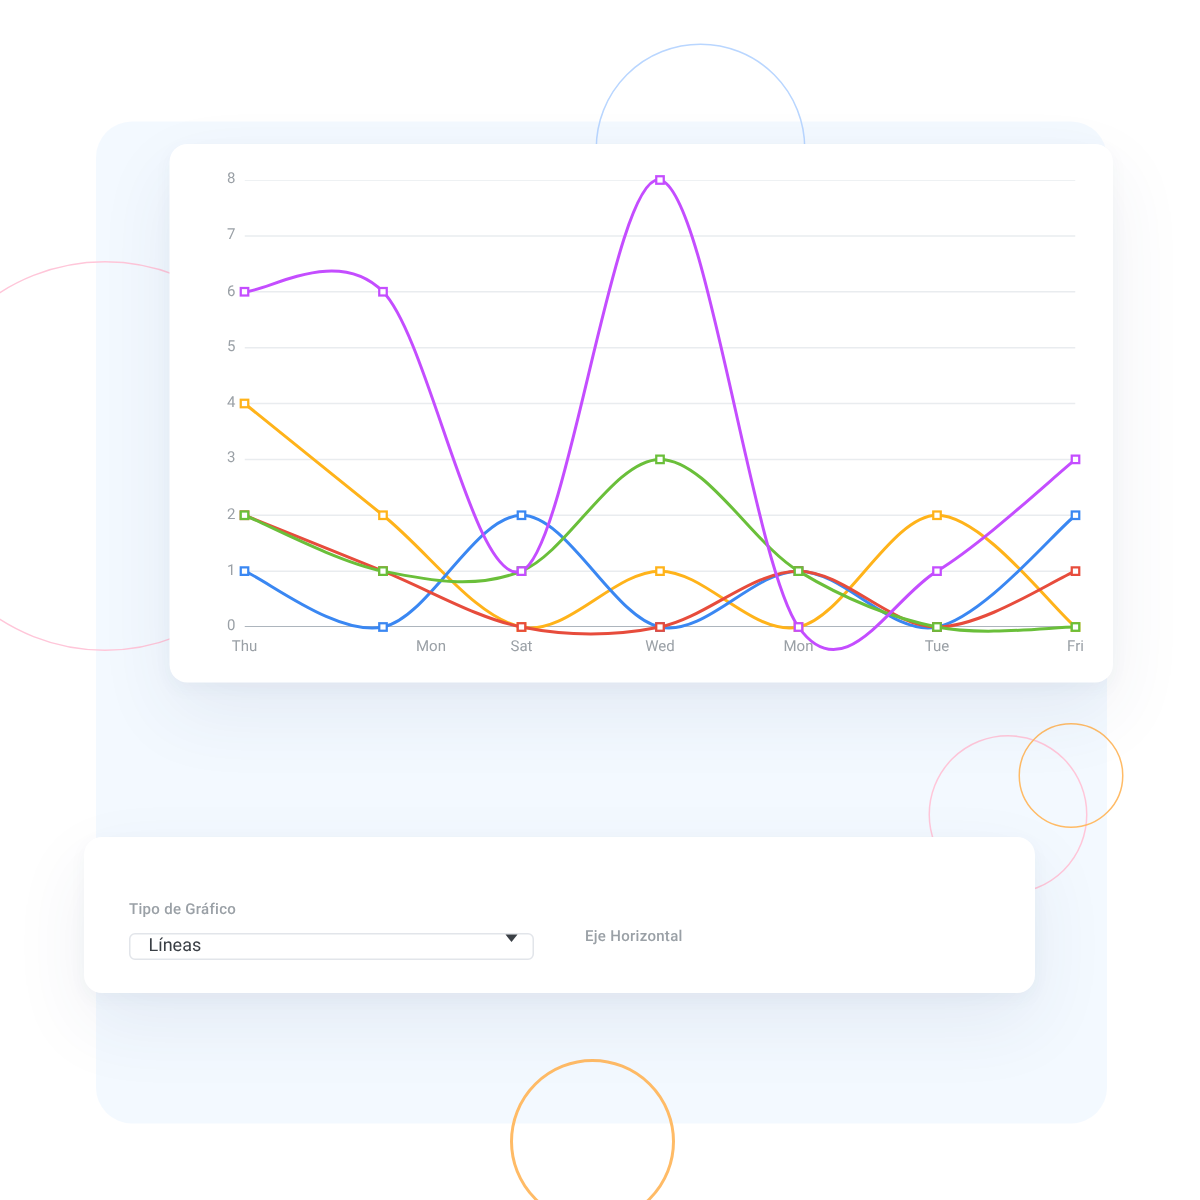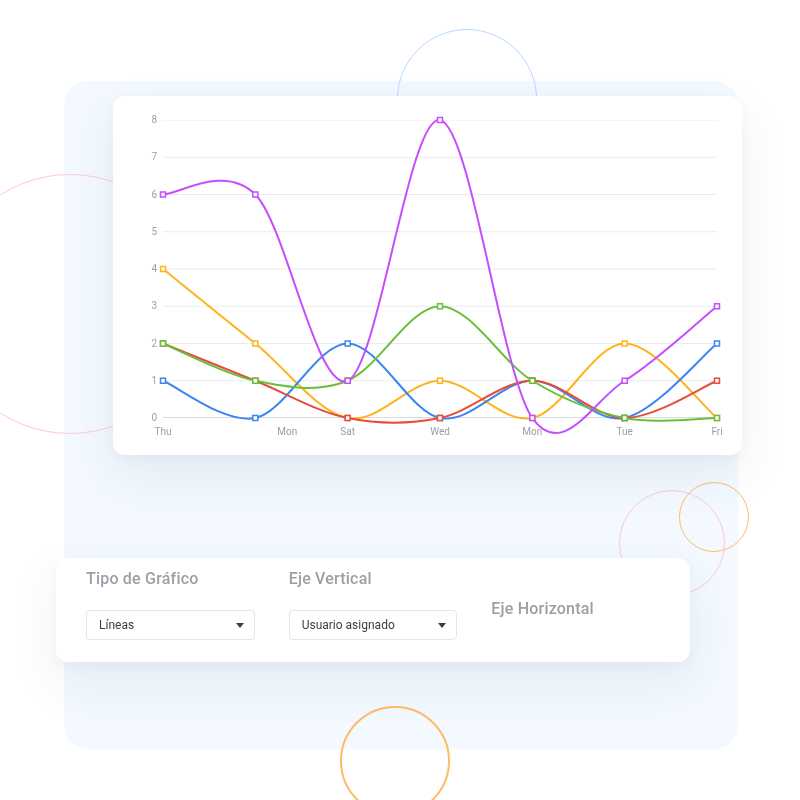--- a/index.html
+++ b/index.html
@@ -74,29 +74,29 @@
     position: absolute; left: 24px; top: 302px; width: 554px; height: 16px;
   }
   .xtick {
     position: absolute; top: 4px; transform: translateX(-50%);
     font-size: 10px; color: #9aa0a6; white-space: nowrap;
   }
 
   
   .control { flex: 1; display: flex; flex-direction: column; }
   .control-label {
-    font-size: 16px; color: #9aa0a6; font-weight: 500; letter-spacing: .2px;
-    margin-bottom: 22px;
+    font-size: 10px; color: #9aa0a6; font-weight: 500; letter-spacing: .2px;
+    margin-bottom: 10px;
   }
   .select {
     position: relative;
-    height: 30px;
+    height: 18px;
     border: 1px solid #e2e5ea;
     border-radius: 4px;
-    display: flex; align-items: center; justify-content: space-between;
+    display: flex; align-items: flex-start; justify-content: space-between;
     padding: 0 10px 0 12px;
     background: #fff;
     cursor: pointer;
     user-select: none;
   }
   .select-value { font-size: 12px; color: #3a3f45; }
   .caret {
     width: 0; height: 0;
     border-left: 4px solid transparent;
     border-right: 4px solid transparent;
@@ -197,27 +197,20 @@
   <div class="card controls-card">
 
     <div class="control">
       <div class="control-label">Tipo de Gráfico</div>
       <div class="select">
         <span class="select-value">Líneas</span>
         <span class="caret"></span>
       </div>
     </div>
 
-    <div class="control">
-      <div class="control-label">Eje Vertical</div>
-      <div class="select">
-        <span class="select-value">Usuario asignado</span>
-        <span class="caret"></span>
-      </div>
-    </div>
 
     <div class="control">
       <div class="control-label">Eje Horizontal</div>
     </div>
 
   </div>
 
 </div>
 
 </body></html>

